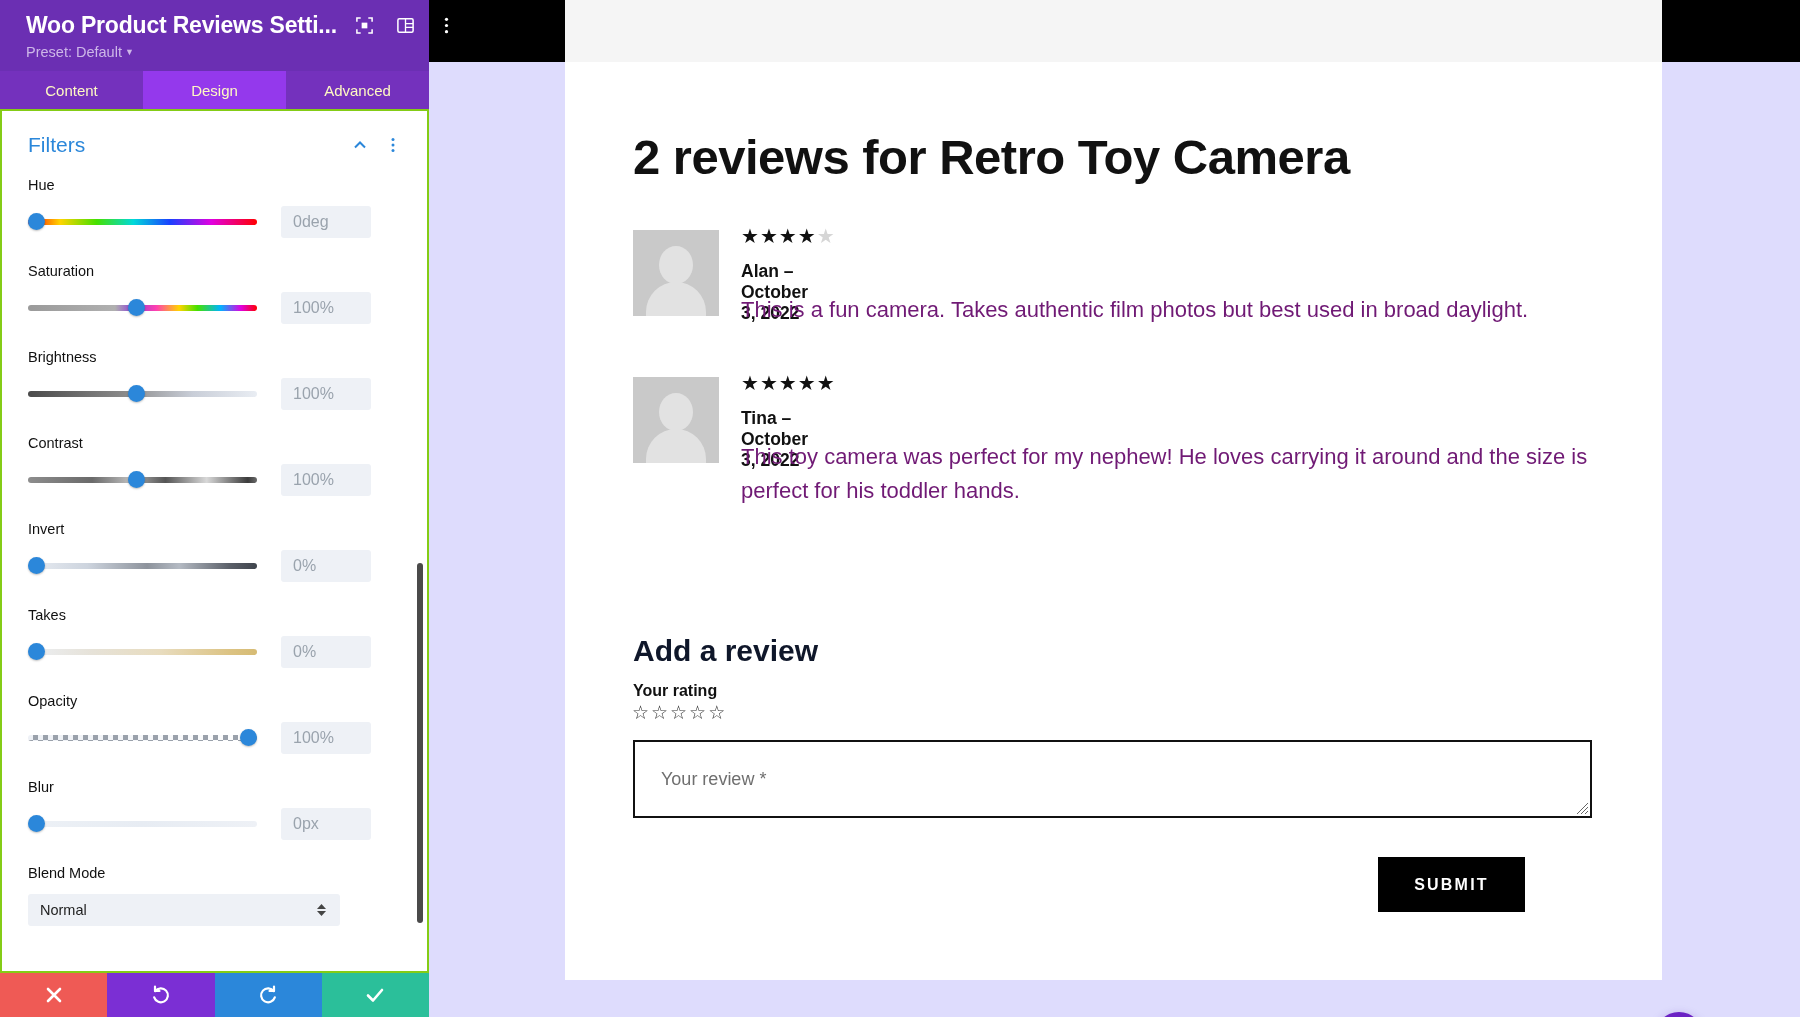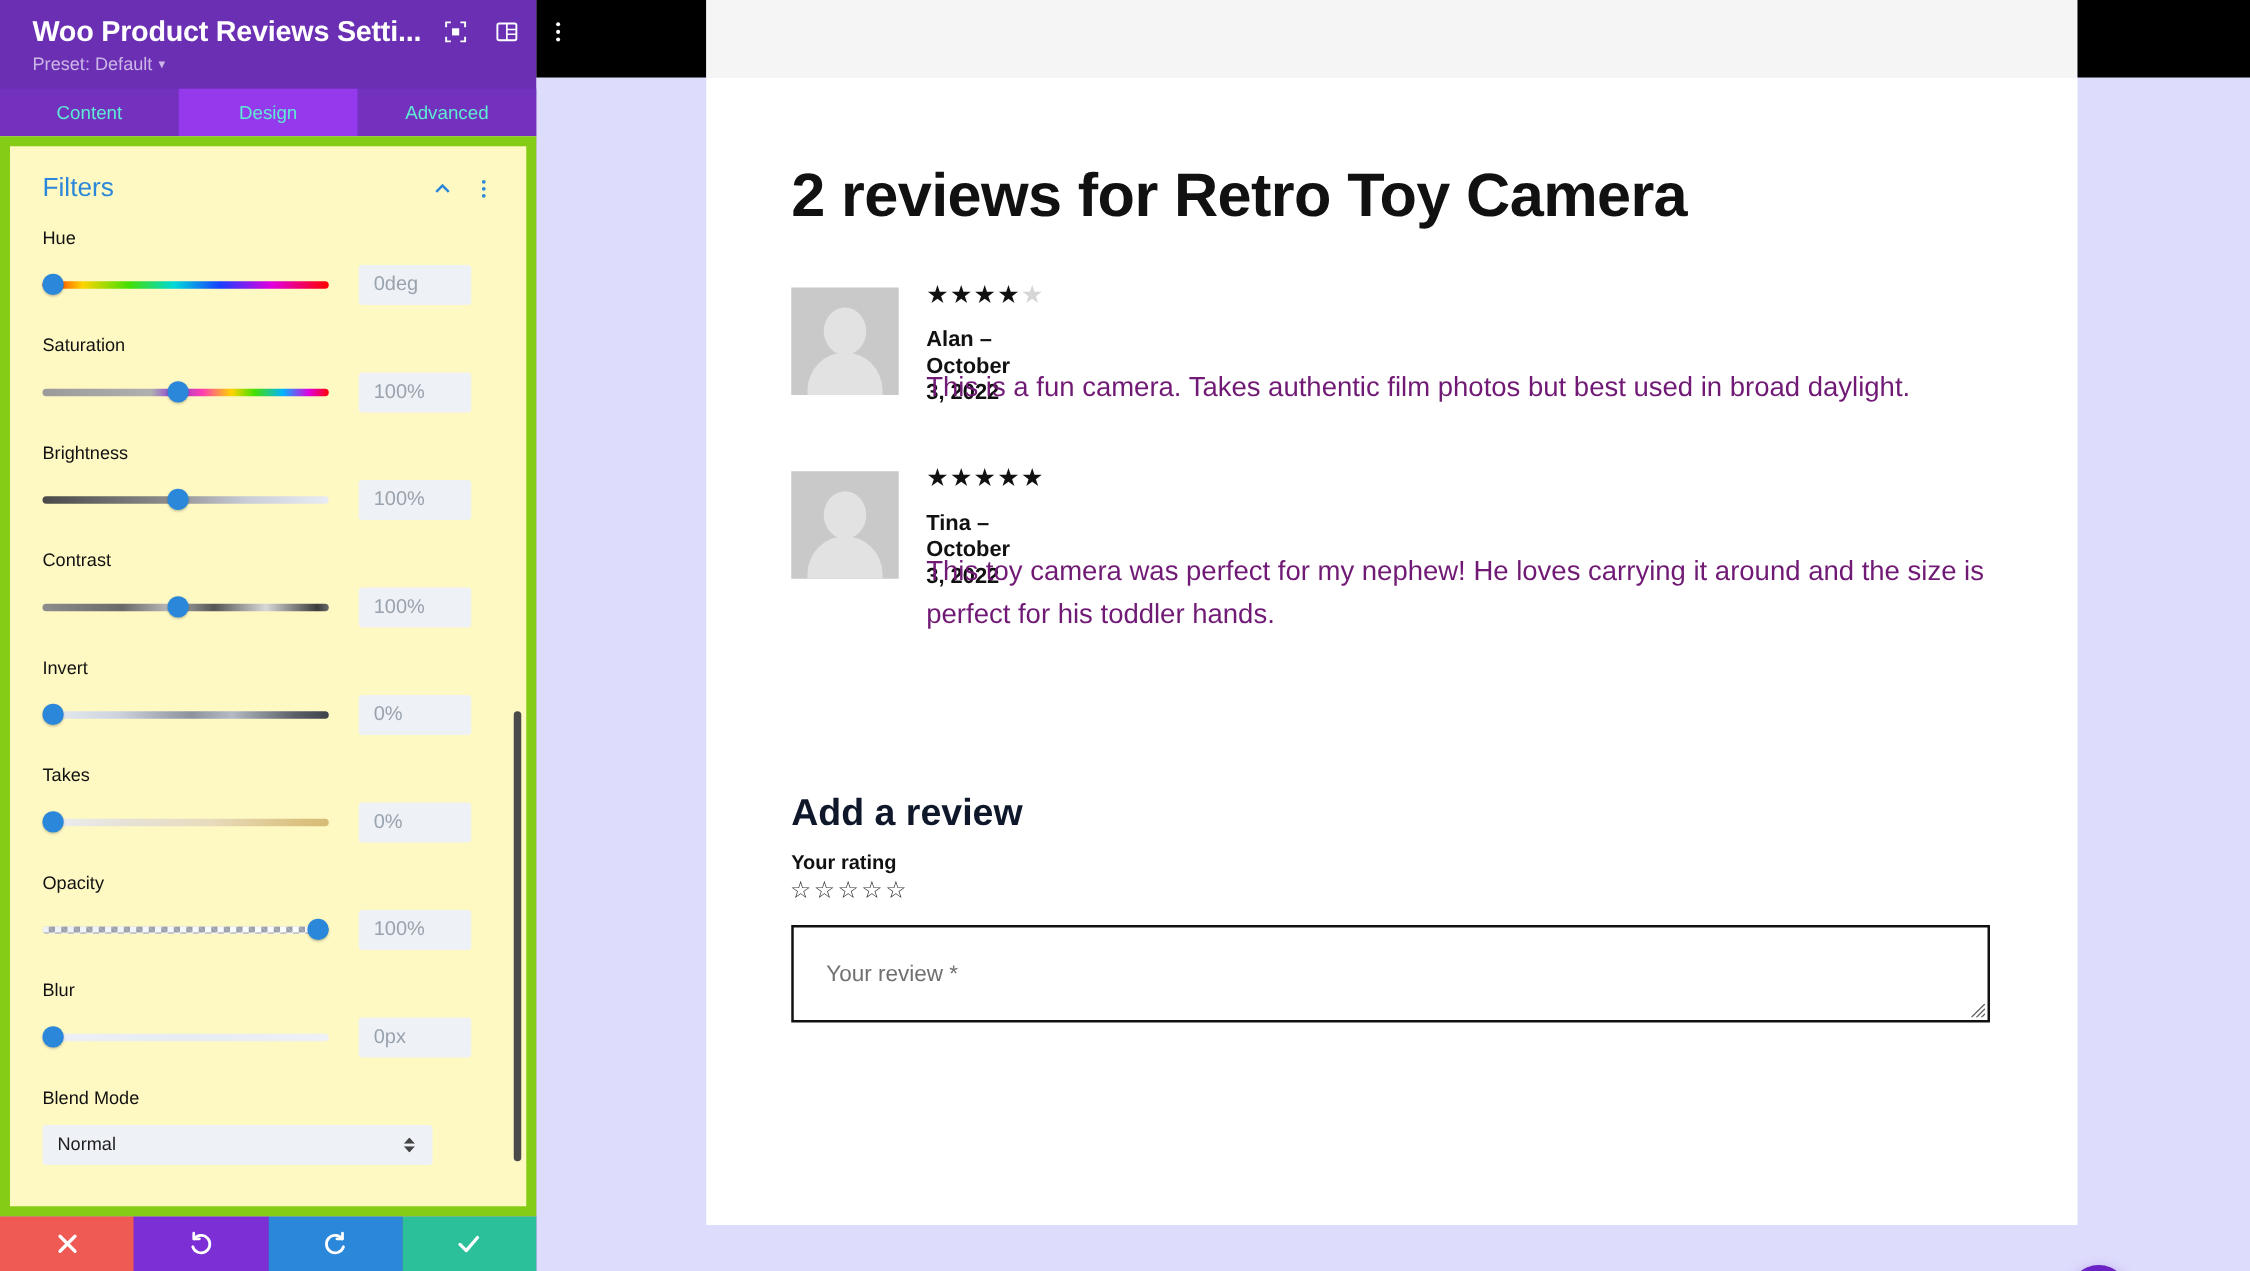--- a/index.html
+++ b/index.html
@@ -36,27 +36,27 @@
   .hdr-icon { width:19px; height:19px; color:#fff; display:block; }
   .panel-preset {
     color:#cdb7e8; font-size:14.5px; margin-top:5px; display:inline-block;
   }
   .caret-small { font-size:9px; margin-left:3px; vertical-align:2px; }
 
   
   .tab-row { display:flex; height:38px; background:#7431bd; }
   .tab {
     flex:1; display:flex; align-items:center; justify-content:center;
-    color:#5eead4; font-size:15px; cursor:pointer;
+    color:#fef9c3; font-size:15px; cursor:pointer;
   }
   .tab.active { background:#9439ec; }
 
   
   #panel-body {
-    flex:1; background:#fef9c3; border:8px solid #84cc16;
+    flex:1; background:#ffffff; border:2px solid #84cc16;
     position:relative; overflow:hidden;
   }
   #panel-scroll { position:absolute; inset:0; padding:22px 26px 10px 26px; }
 
   .section-head {
     display:flex; align-items:center; margin-bottom:20px;
   }
   .section-title { color:#2b87da; font-size:21px; flex:1; }
   .sec-icon { color:#2b87da; display:block; }
   .sec-icons { display:flex; align-items:center; gap:17px; }
@@ -234,20 +234,21 @@
 
   <div id="rating-stars">☆☆☆☆☆</div>
 
   <div id="review-textarea">
     <div id="review-placeholder">Your review *</div>
     <svg id="resize-grip" viewBox="0 0 11 11">
       <path d="M11 0 L0 11 M11 4 L4 11 M11 8 L8 11" stroke="#666" stroke-width="1" fill="none"></path>
     </svg>
   </div>
 
+  <div id="submit-button">SUBMIT</div>
 
   <div id="fab">
     
     
     
   </div>
 </div>
 
 <div id="settings-panel">
 

